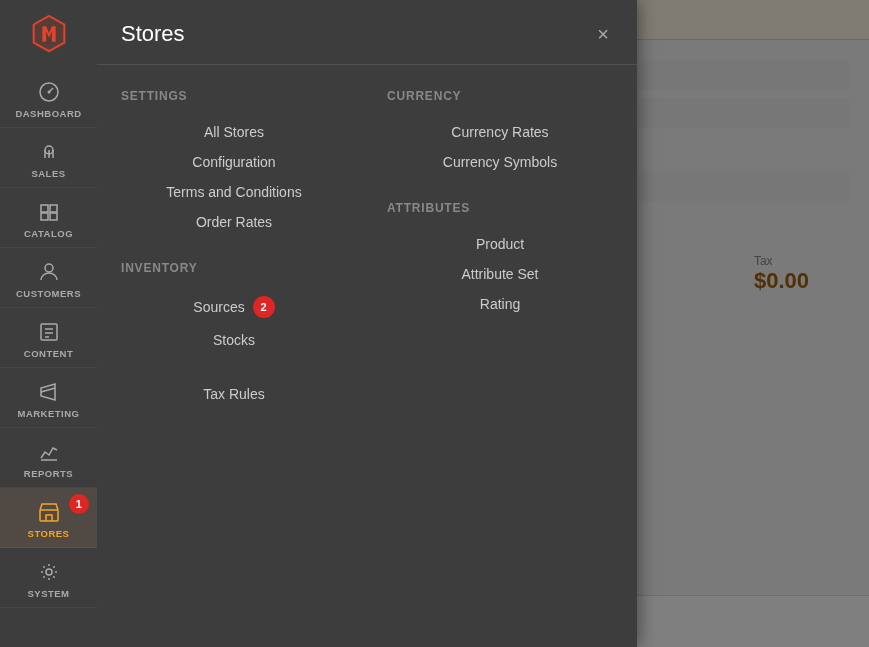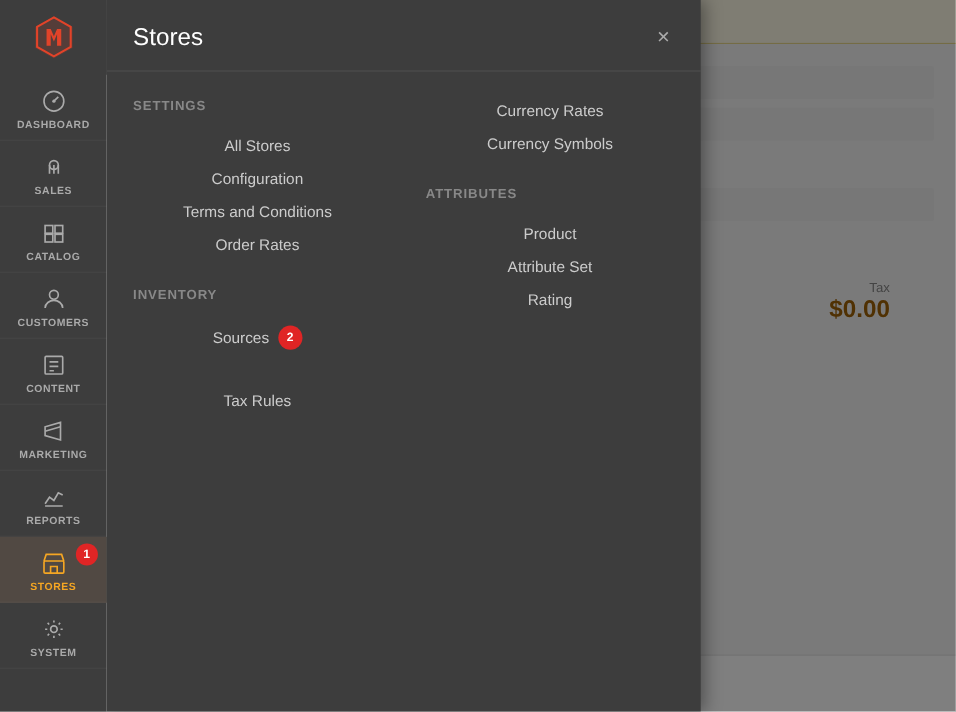--- a/index.html
+++ b/index.html
@@ -277,21 +277,21 @@
       <div style="height:30px; background:#eee; margin-bottom:8px; border-radius:2px;"></div>
       <div style="height:30px; background:#eee; margin-bottom:8px; border-radius:2px;"></div>
       <div style="font-size:13px; color:#666; padding: 10px 0;">
         <span>ur dynamic product, order, and cust</span>
       </div>
       <div style="height:30px; background:#eee; margin-bottom:8px; border-radius:2px;"></div>
       <div style="font-size:13px; color:#666; padding: 10px 0;">
         <span>bled. To enable the chart, click here.</span>
       </div>
       <div style="text-align:right; margin-top:10px; margin-right:40px;">
-        <div style="display:inline-block; text-align:right;">
+        <div style="display:inline-block; text-align:left;">
           <div style="font-size:12px; color:#888;">Tax</div>
           <div style="font-size:22px; font-weight:600; color:#a16207;">$0.00</div>
         </div>
       </div>
     </div>
   </div>
 
   <div class="overlay"></div>
 
   <div class="stores-flyout">
@@ -319,32 +319,36 @@
             <span>Order Rates</span>
           </div>
         </div>
 
         <div class="menu-section">
           <div class="section-heading">Inventory</div>
           <div class="menu-item">
             <span>Sources</span>
             <span class="badge">2</span>
           </div>
+          <div class="menu-item">
+            <span>Stocks</span>
+          </div>
         </div>
 
         <div class="menu-section">
           <div class="menu-item">
             <span>Tax Rules</span>
           </div>
         </div>
       </div>
 
       <div class="flyout-col">
 
         <div class="menu-section">
+          <div class="section-heading">Currency</div>
           <div class="menu-item">
             <span>Currency Rates</span>
           </div>
           <div class="menu-item">
             <span>Currency Symbols</span>
           </div>
         </div>
 
         <div class="menu-section">
           <div class="section-heading">Attributes</div>

